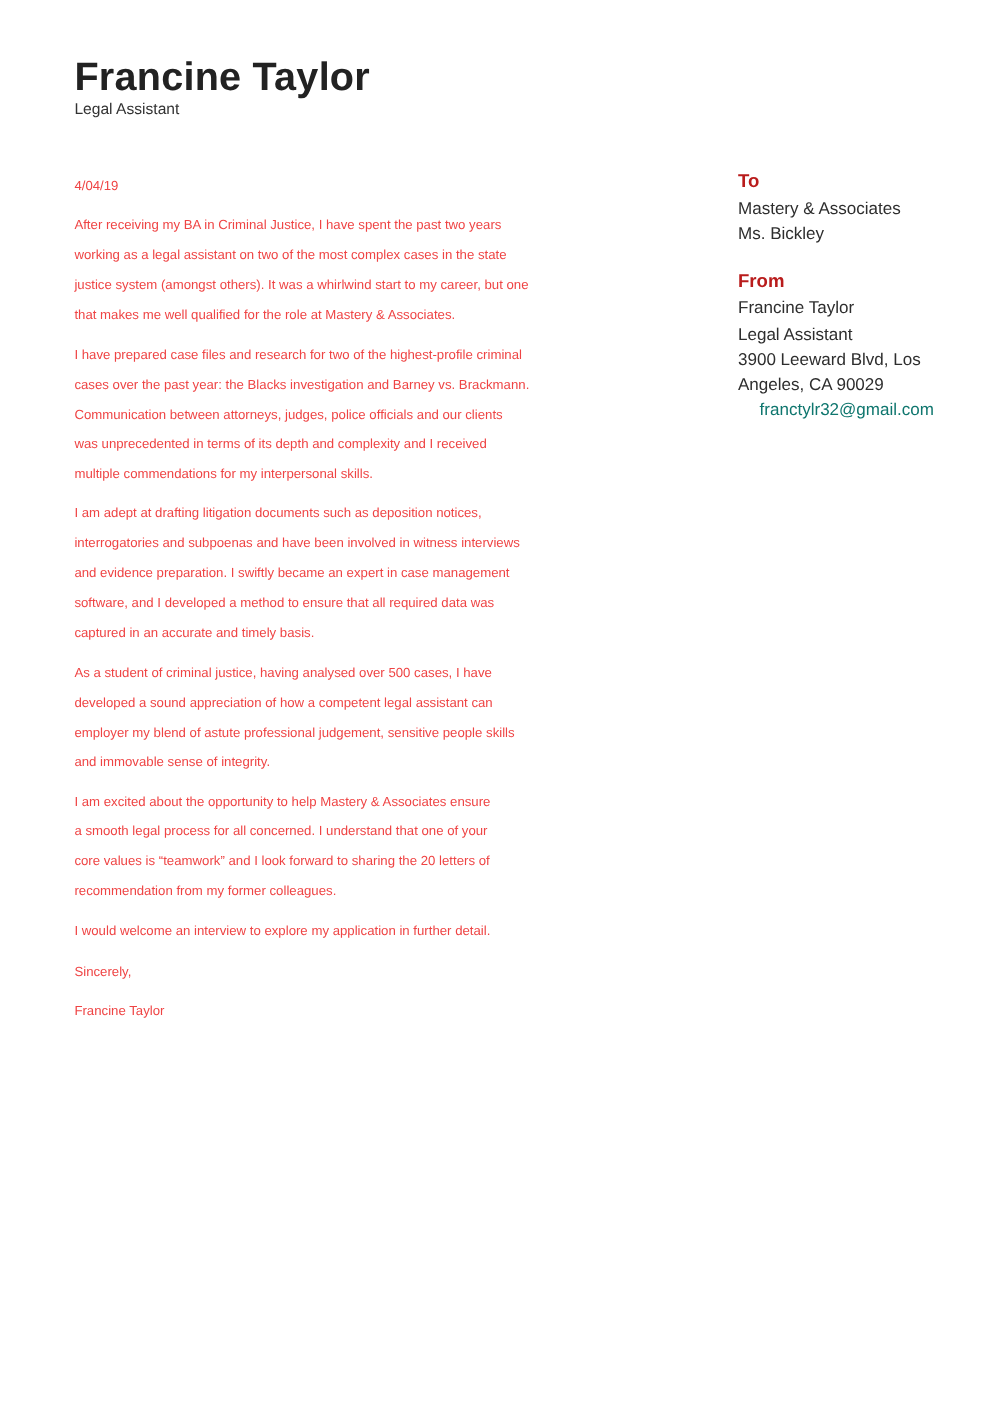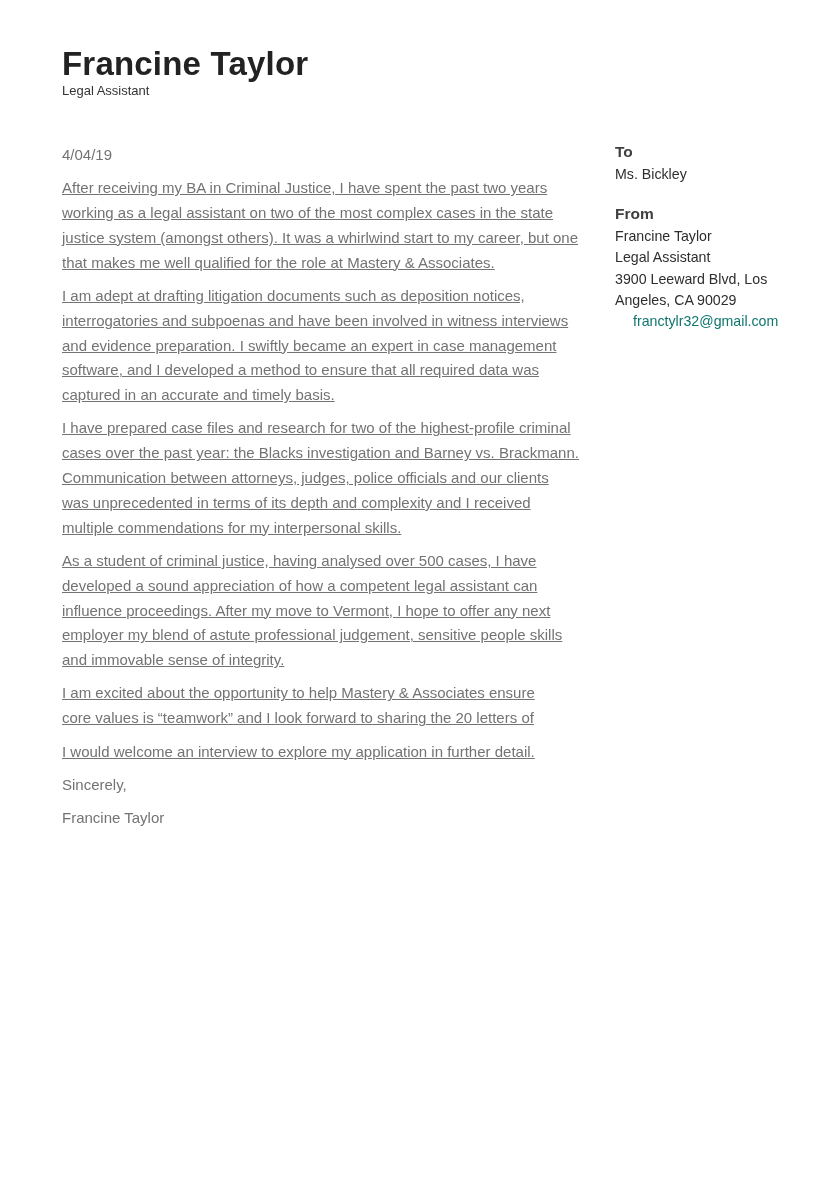--- a/index.html
+++ b/index.html
@@ -1,77 +1,79 @@
 <!DOCTYPE html>
 <html><head>
 <meta charset="utf-8">
 <style>
   html, body { margin:0; padding:0; background:#ffffff; }
   body { width:840px; height:1187px; position:relative; font-family:"Liberation Sans", sans-serif; color:#2b2b2b; overflow:hidden; }
   .name { position:absolute; left:62px; top:44px; font-size:33px; font-weight:bold; color:#222; letter-spacing:0.2px; line-height:40px; margin:0; }
   .title { position:absolute; left:62px; top:83px; font-size:13px; color:#333; line-height:16px; }
-  .main { position:absolute; left:62px; top:143px; width:500px; font-size:15px; line-height:24.8px; color:#737373; }
+  .main { position:absolute; left:62px; top:143px; width:500px; font-size:11px; line-height:24.8px; color:#ef4444; }
   .main .p { margin:0 0 8.5px 0; }
-  .main .line { display:block; white-space:nowrap;text-decoration:underline; }
+  .main .line { display:block; white-space:nowrap; }
   .side { position:absolute; left:615px; top:141px; width:200px; font-size:14.2px; line-height:21.2px; color:#2e2e2e; }
-  .side h3 { margin:0 0 1px 0; font-size:15.5px; font-weight:bold; color:#404040; line-height:22px; }
+  .side h3 { margin:0 0 1px 0; font-size:15.5px; font-weight:bold; color:#b91c1c; line-height:22px; }
   .side .block { margin-bottom:18px; }
   .side .row { display:block; white-space:nowrap; }
   .side a { color:#0f766e; text-decoration:none;margin-left:18px; }
 </style>
 </head>
 <body>
 
 <h1 class="name">Francine Taylor</h1>
 <div class="title">Legal Assistant</div>
 
 <div class="main">
   <div class="p">4/04/19</div>
 
   <div class="p">
     <span class="line">After receiving my BA in Criminal Justice, I have spent the past two years</span>
     <span class="line">working as a legal assistant on two of the most complex cases in the state</span>
     <span class="line">justice system (amongst others). It was a whirlwind start to my career, but one</span>
     <span class="line">that makes me well qualified for the role at Mastery &amp; Associates.</span>
   </div>
   <div class="p">
+    <span class="line">I have prepared case files and research for two of the highest-profile criminal</span>
+    <span class="line">cases over the past year: the Blacks investigation and Barney vs. Brackmann.</span>
+    <span class="line">Communication between attorneys, judges, police officials and our clients</span>
+    <span class="line">was unprecedented in terms of its depth and complexity and I received</span>
+    <span class="line">multiple commendations for my interpersonal skills.</span>
+  </div>
+  <div class="p">
     <span class="line">I am adept at drafting litigation documents such as deposition notices,</span>
     <span class="line">interrogatories and subpoenas and have been involved in witness interviews</span>
     <span class="line">and evidence preparation. I swiftly became an expert in case management</span>
     <span class="line">software, and I developed a method to ensure that all required data was</span>
     <span class="line">captured in an accurate and timely basis.</span>
   </div>
   <div class="p">
-    <span class="line">I have prepared case files and research for two of the highest-profile criminal</span>
-    <span class="line">cases over the past year: the Blacks investigation and Barney vs. Brackmann.</span>
-    <span class="line">Communication between attorneys, judges, police officials and our clients</span>
-    <span class="line">was unprecedented in terms of its depth and complexity and I received</span>
-    <span class="line">multiple commendations for my interpersonal skills.</span>
-  </div>
-  <div class="p">
     <span class="line">As a student of criminal justice, having analysed over 500 cases, I have</span>
     <span class="line">developed a sound appreciation of how a competent legal assistant can</span>
-    <span class="line">influence proceedings. After my move to Vermont, I hope to offer any next</span>
     <span class="line">employer my blend of astute professional judgement, sensitive people skills</span>
     <span class="line">and immovable sense of integrity.</span>
   </div>
   <div class="p">
     <span class="line">I am excited about the opportunity to help Mastery &amp; Associates ensure</span>
+    <span class="line">a smooth legal process for all concerned. I understand that one of your</span>
     <span class="line">core values is “teamwork” and I look forward to sharing the 20 letters of</span>
+    <span class="line">recommendation from my former colleagues.</span>
   </div>
   <div class="p">
     <span class="line">I would welcome an interview to explore my application in further detail.</span>
   </div>
   <div class="p">Sincerely,</div>
   <div class="p">Francine Taylor</div>
 </div>
 
 <div class="side">
   <div class="block">
     <h3>To</h3>
+    <span class="row">Mastery &amp; Associates</span>
     <span class="row">Ms. Bickley</span>
   </div>
   <div class="block">
     <h3>From</h3>
     <span class="row">Francine Taylor</span>
     <span class="row">Legal Assistant</span>
     <span class="row">3900 Leeward Blvd, Los</span>
     <span class="row">Angeles, CA 90029</span>
     <a class="row">franctylr32@gmail.com</a>
   </div>

